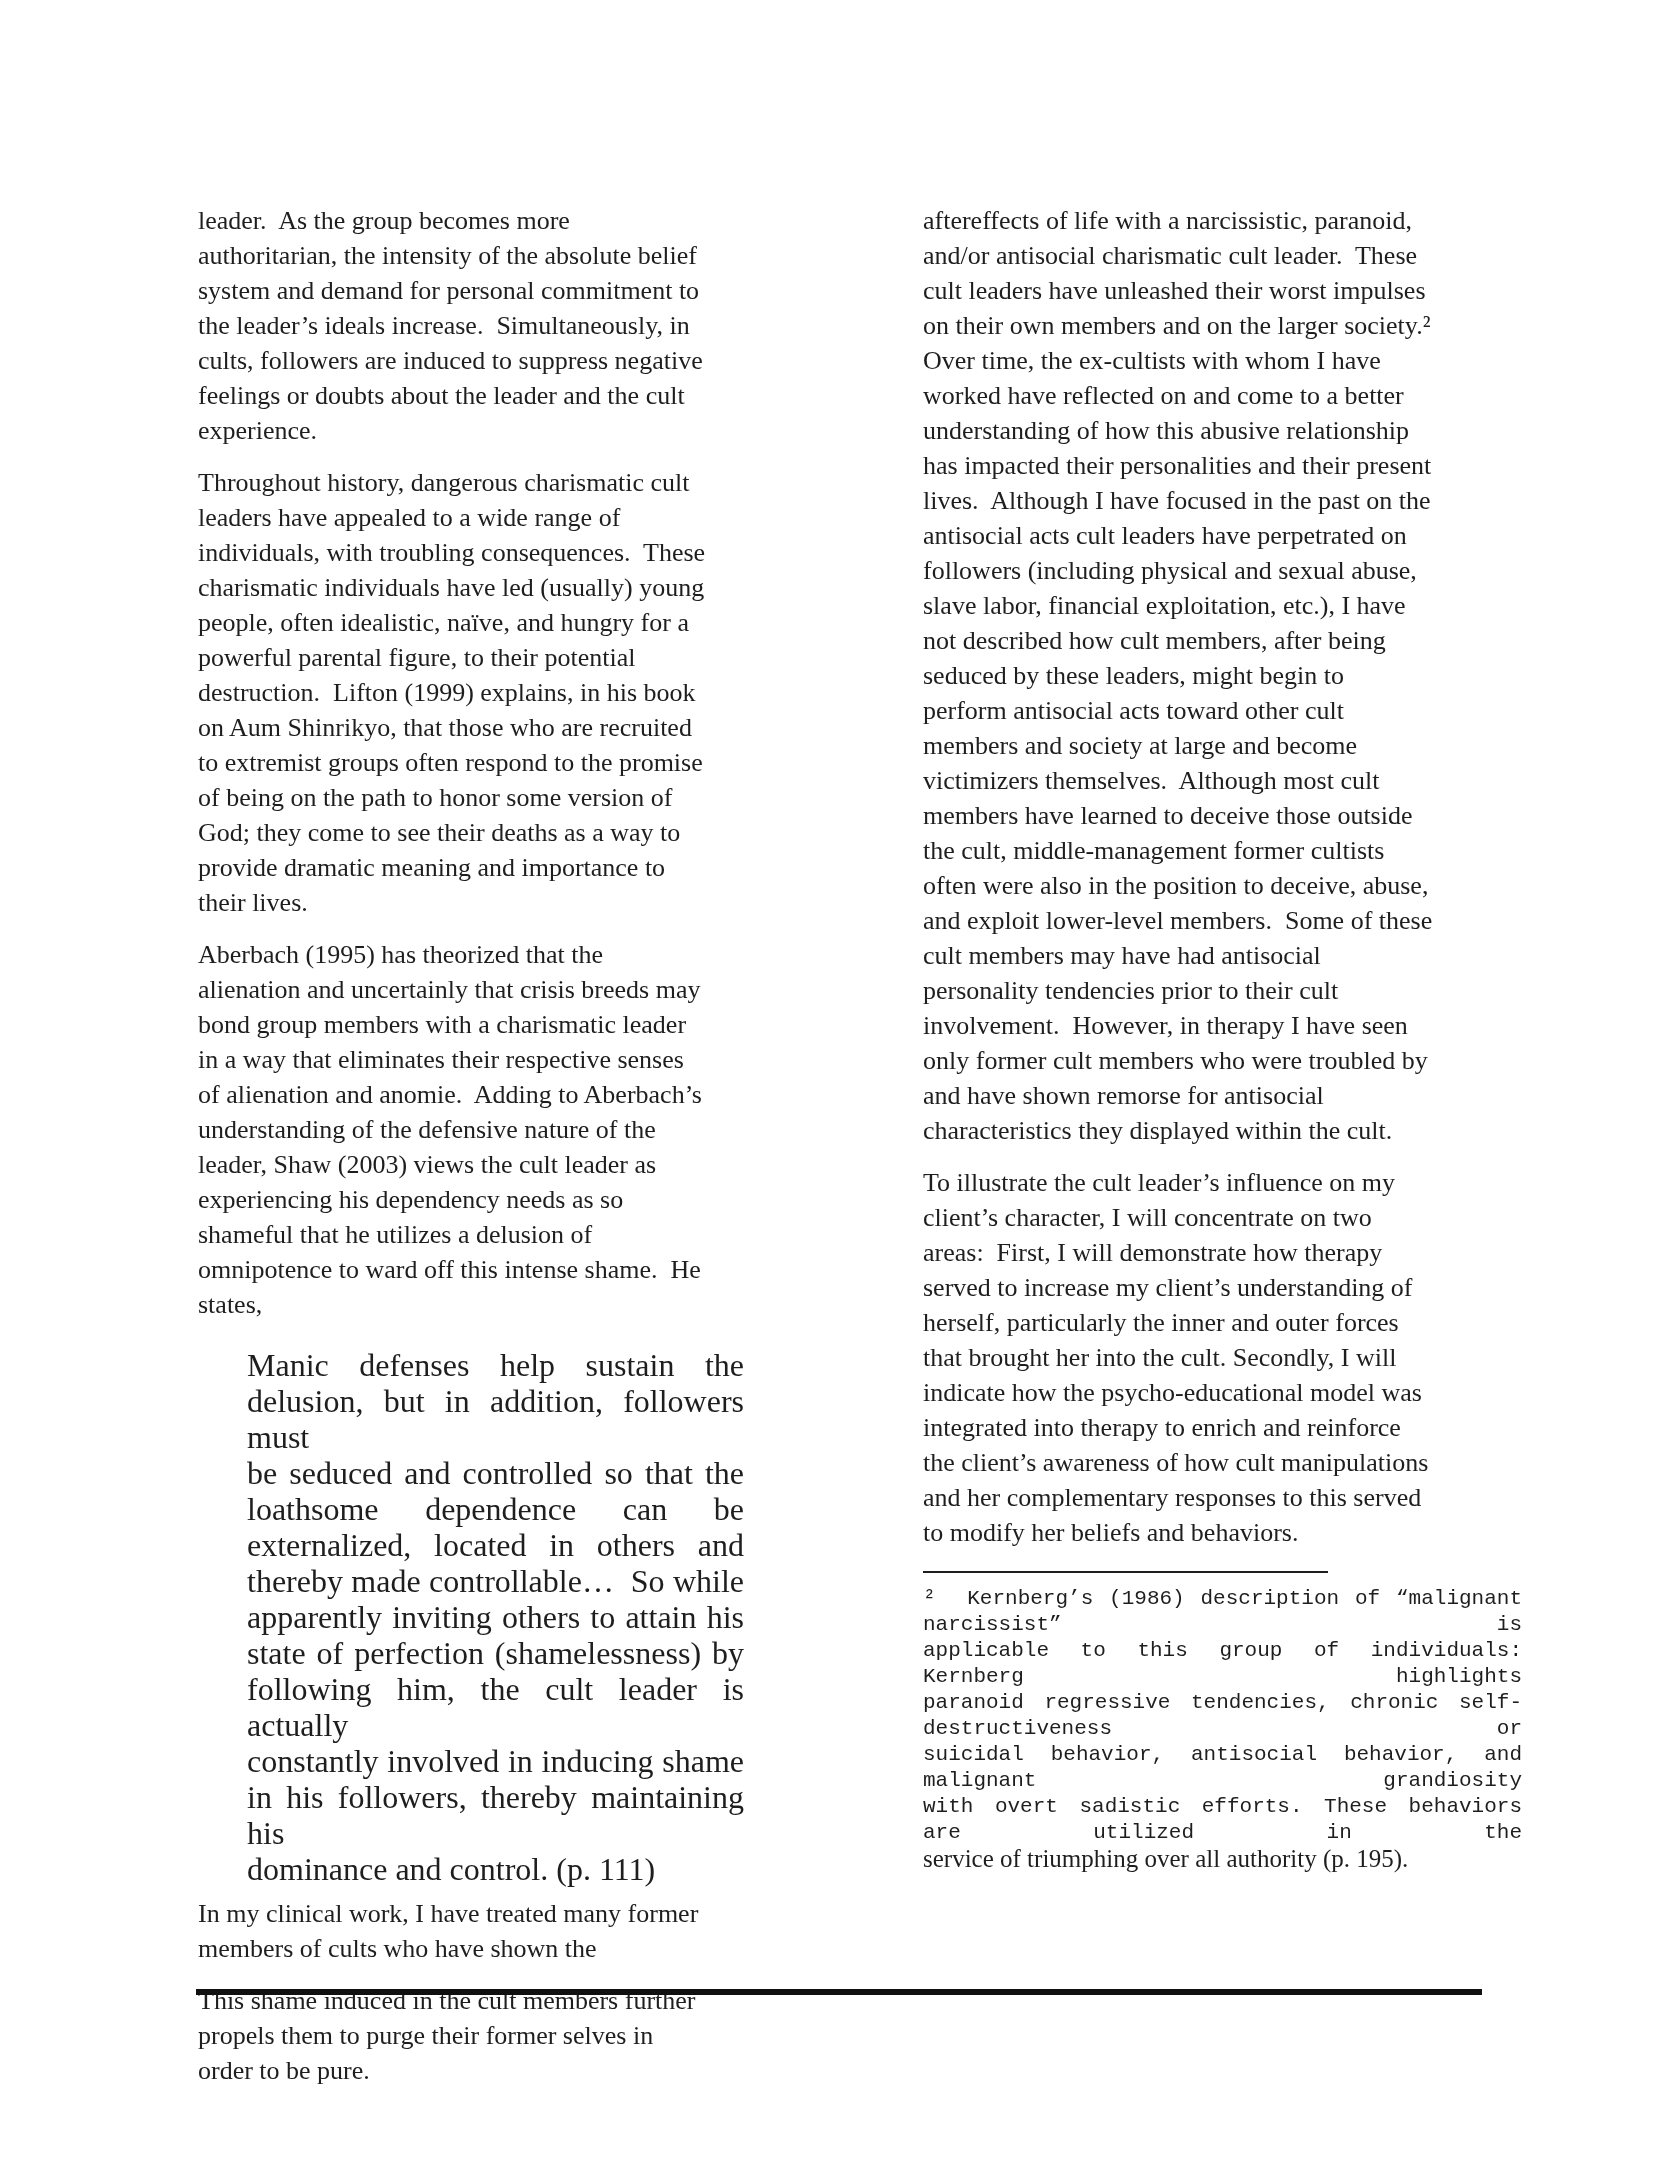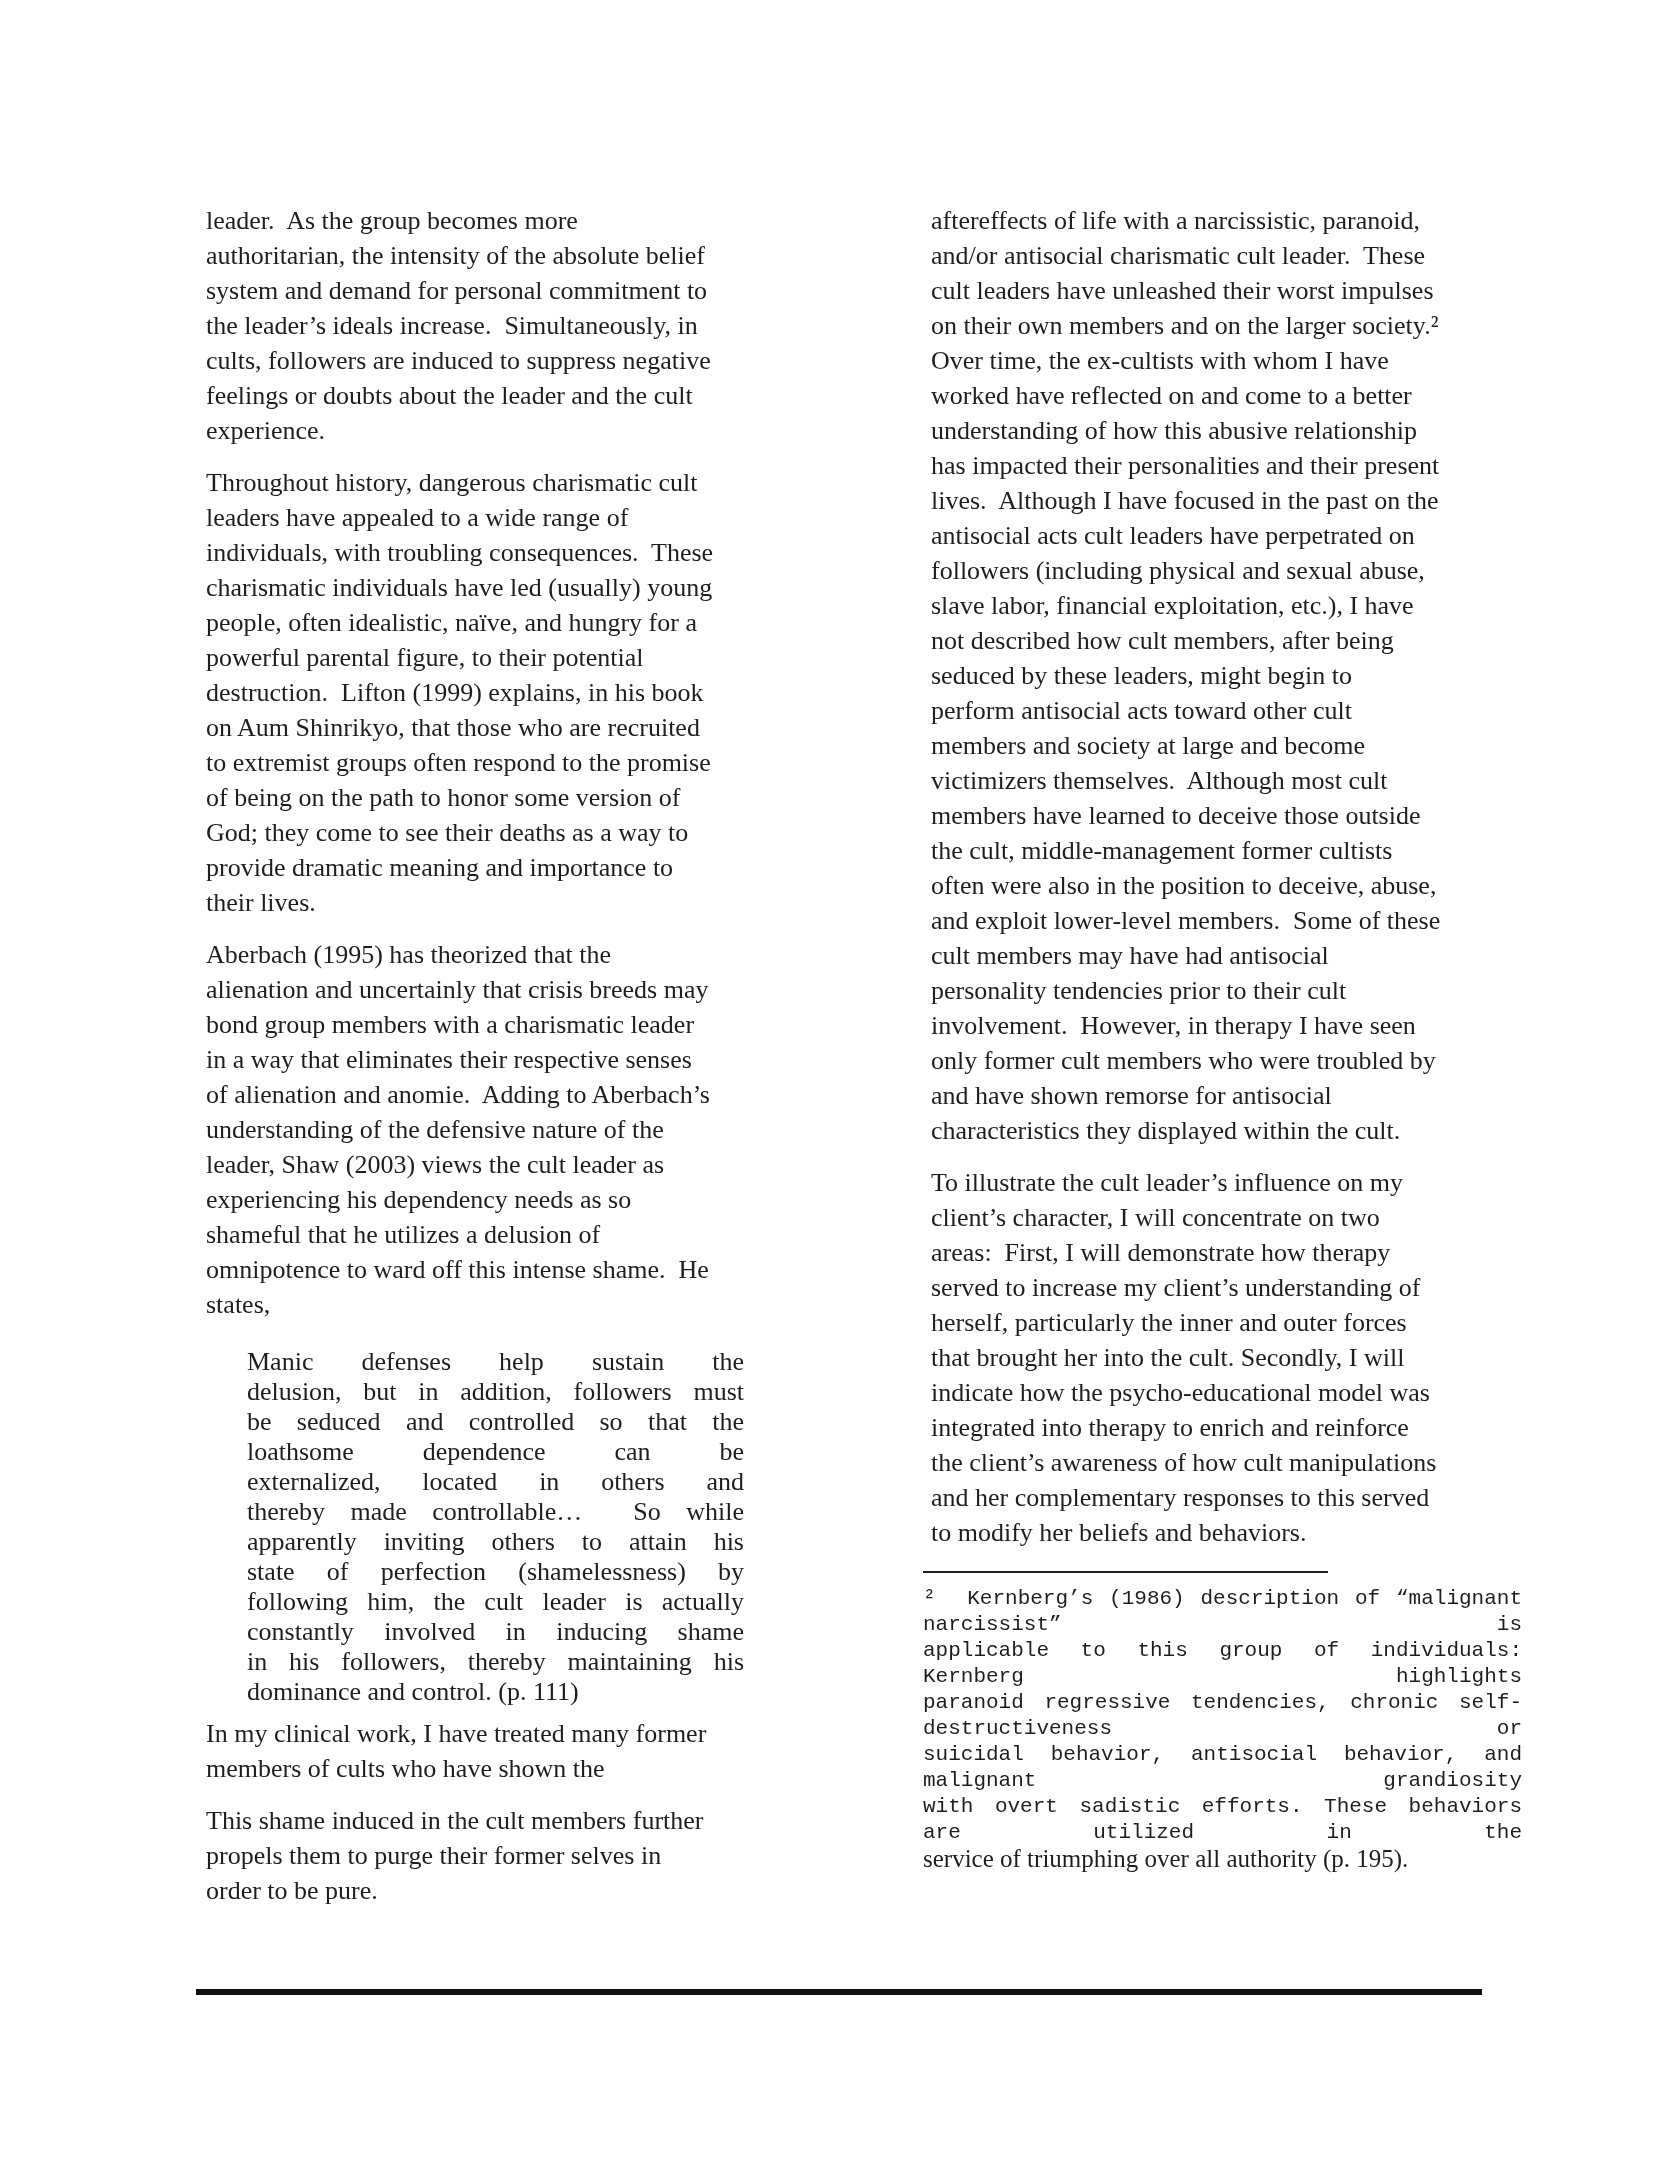--- a/index.html
+++ b/index.html
@@ -8,29 +8,29 @@
     width:1680px;height:2174px;
     background:#ffffff;
     font-family:"Liberation Serif","DejaVu Serif",serif;
     color:#1e1e1e;
     overflow:hidden;
   }
   .col{position:absolute;top:203px;}
   .col-left{left:198px;width:608px;}
   .col-right{left:923px;width:599px;}
   p.body{
-    margin:0 0 17px 8px;
+    margin:0 0 17px 0;
     font-size:26px;line-height:35px;
     white-space:pre-line;
     text-align:left;
   }
   .quote-wrap{
     margin:24.5px 0 9.4px 49px;
     width:497px;
-    font-size:26px;line-height:30px;
+    font-size:32px;line-height:36px;
   }
   .quote-body{
     white-space:pre-line;
     text-align:justify;
     text-align-last:justify;
   }
   .quote-last{text-align:left;}
   h2.section-heading{
     margin:28px 0 22.6px 0;
     font-size:29px;line-height:45px;

